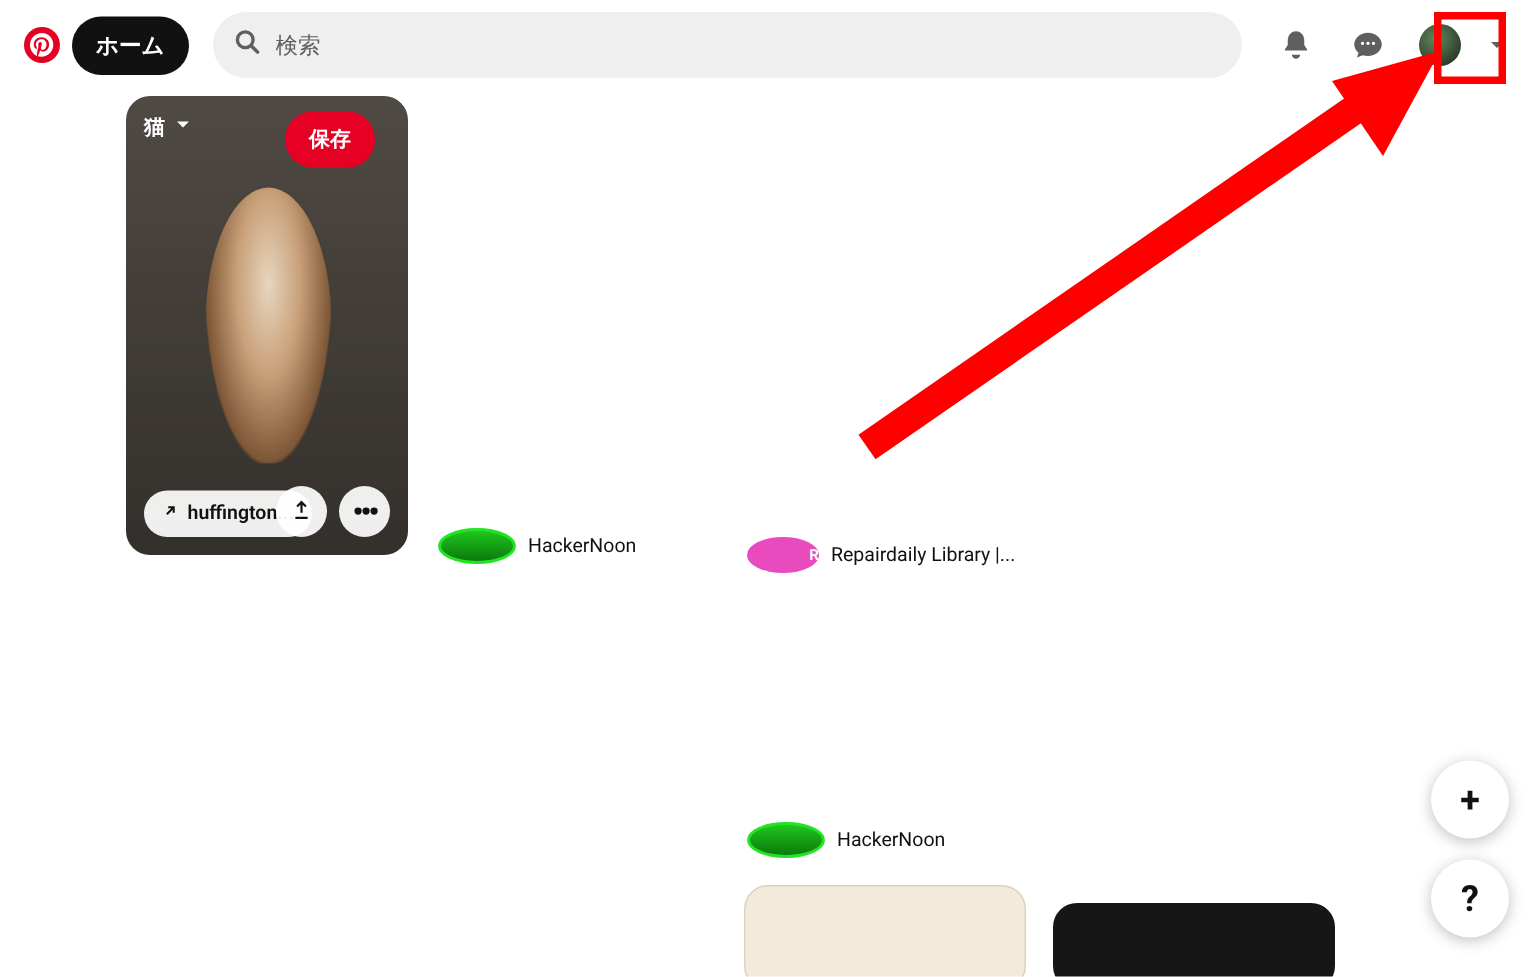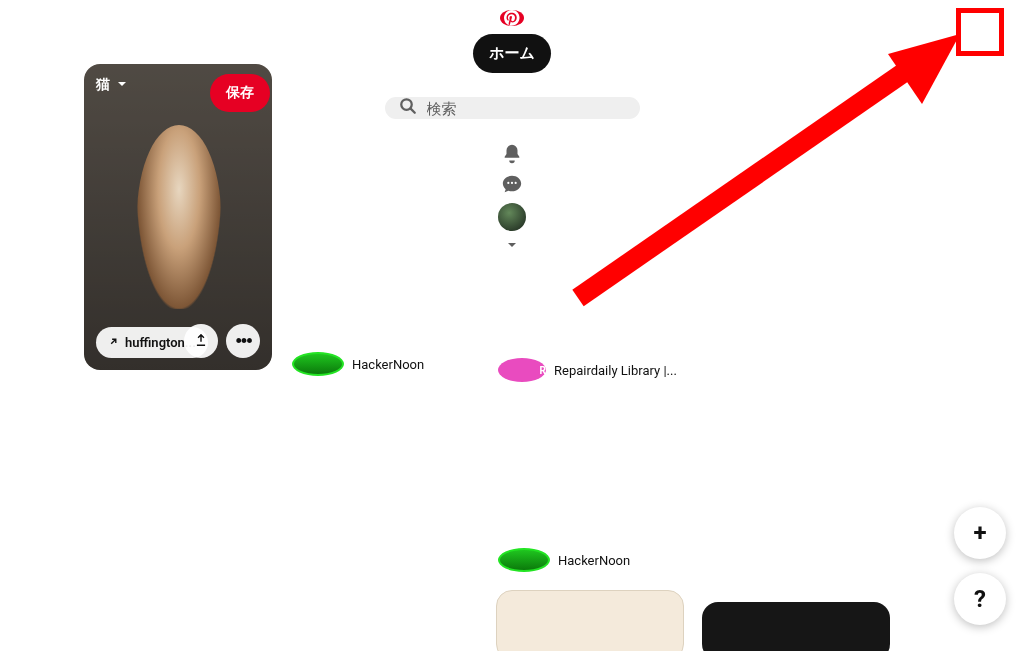--- a/index.html
+++ b/index.html
@@ -12,21 +12,20 @@
     position: relative;
   }
 
   
   .header {
     display: flex;
     align-items: center;
     padding: 10px 16px;
     gap: 8px;
     height: 60px;
-    flex-direction: column;
   }
   .logo {
     width: 24px; height: 24px;
     background: #e60023;
     border-radius: 50%;
     display: flex; align-items: center; justify-content: center;
     color: #fff; font-weight: 800; font-size: 15px;
   }
   .nav-pill {
     padding: 10px 16px;
@@ -92,21 +91,21 @@
     background: rgba(0,0,0,0.35);
     border-radius: 16px;
   }
   .board-select {
     position: absolute; top: 12px; left: 12px;
     color: #fff; font-weight: 700; font-size: 14px;
     display: flex; align-items: center; gap: 6px;
     cursor: pointer;
   }
   .save-btn {
-    position: absolute; top: 10px; right: 2px;
+    position: absolute; top: 10px; right: 22px;
     background: #e60023; color:#fff;
     border: none; border-radius: 22px;
     padding: 10px 16px; font-weight: 700; font-size: 14px;
     cursor: pointer;
   }
   .link-chip {
     position: absolute; left: 12px; bottom: 12px;
     background: rgba(255,255,255,0.92);
     border-radius: 20px;
     padding: 8px 12px;

